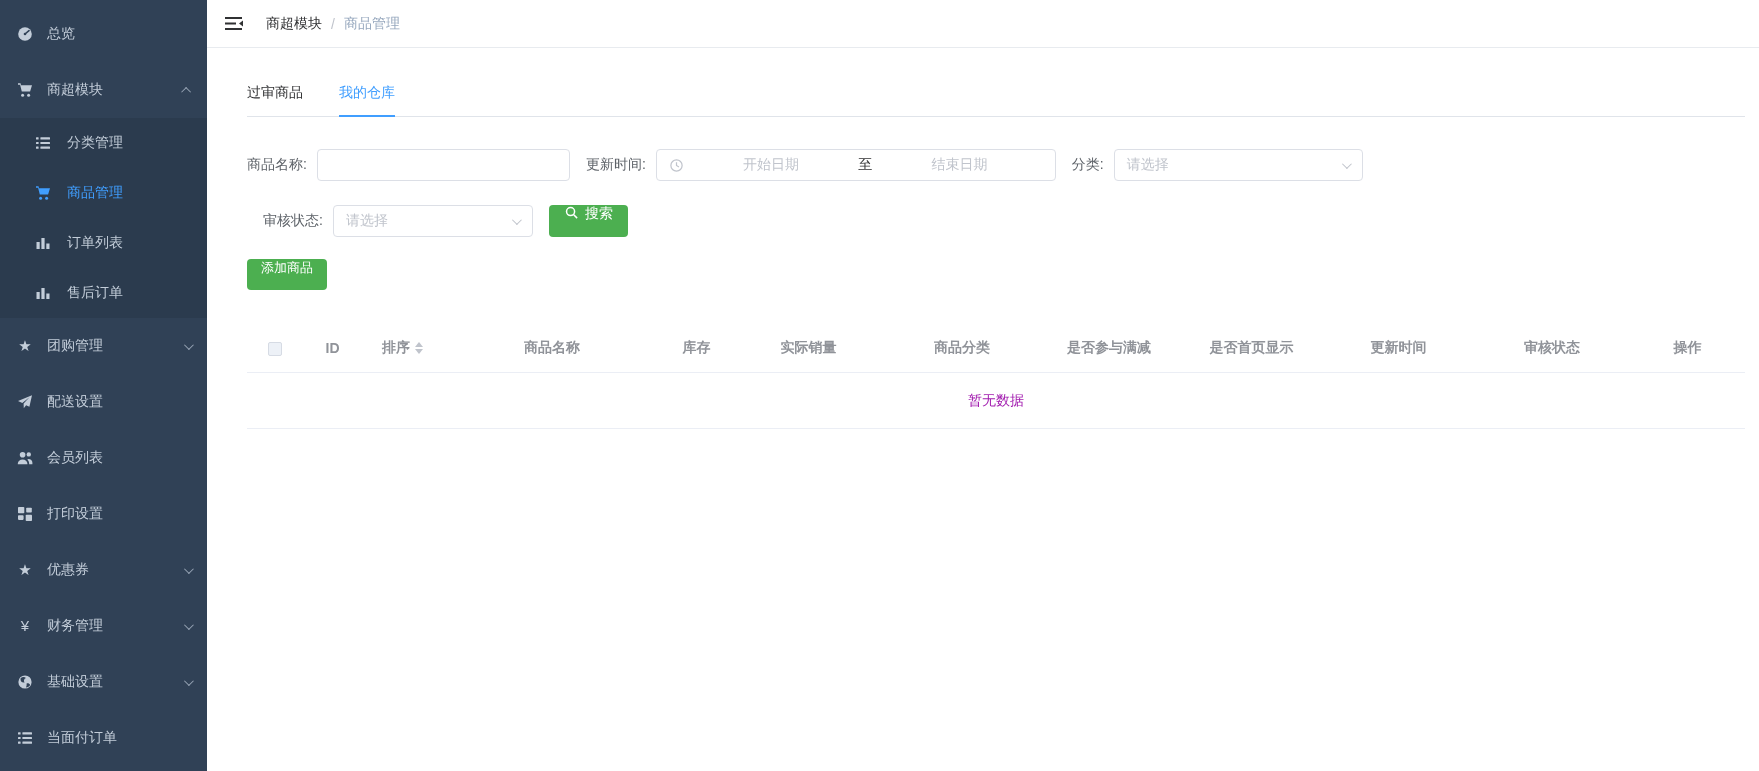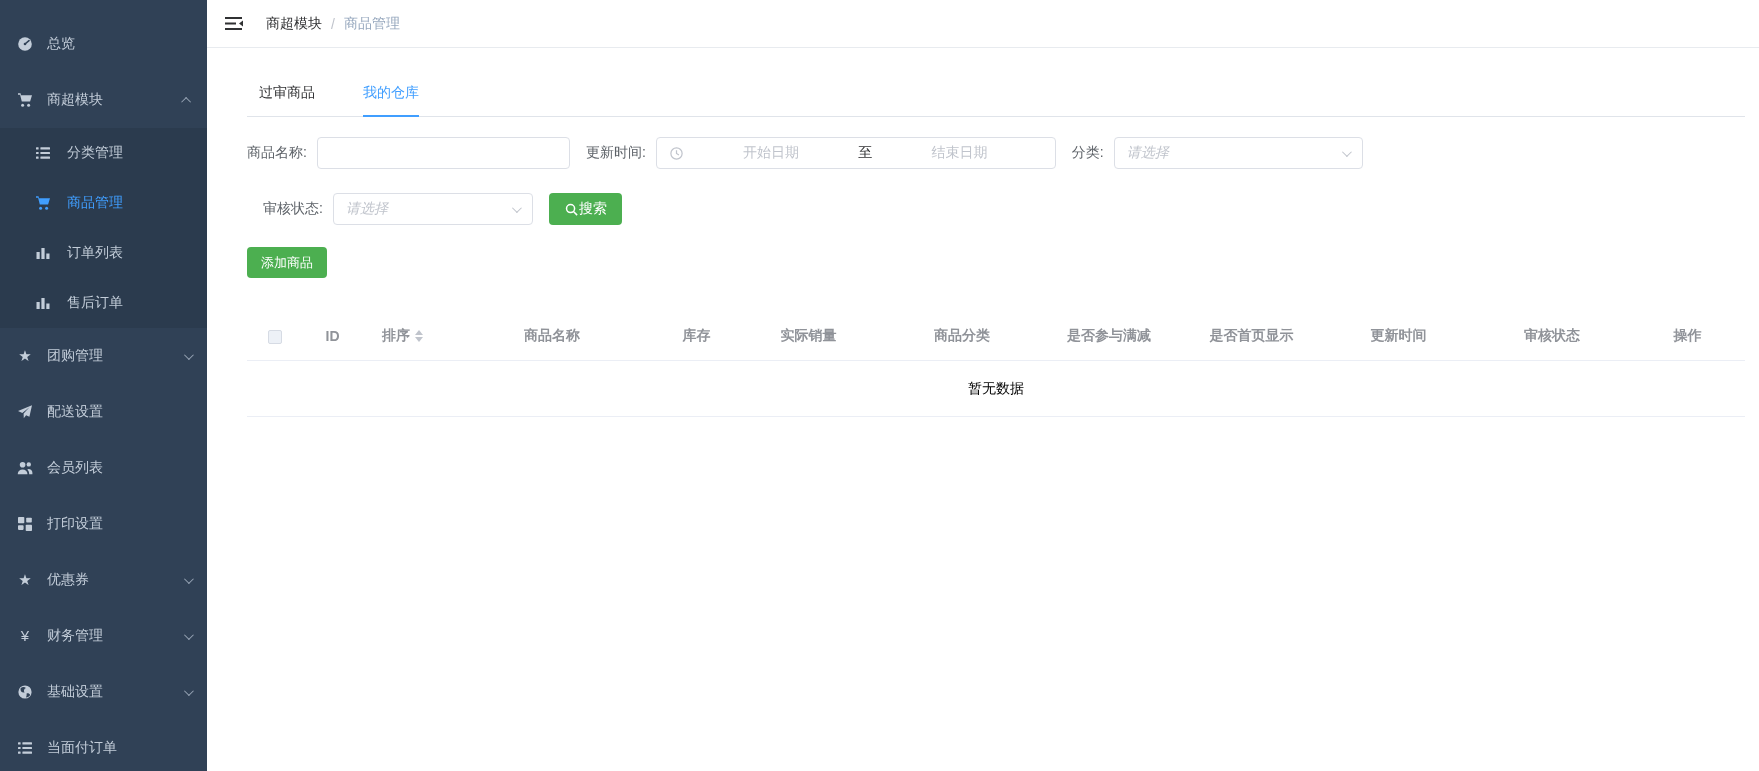--- a/index.html
+++ b/index.html
@@ -6,21 +6,21 @@
   html,body { margin:0; padding:0; }
   body {
     width:1759px; height:771px; overflow:hidden;
     background:#fff; color:#303133;
     font-family:"Liberation Sans","DejaVu Sans",sans-serif;
     font-size:14px;
   }
   .app { display:flex; width:100%; height:100%; }
 
   
-  .sidebar { width:207px; flex-shrink:0; background:#304156; color:#c3cdd9; padding-top:16px; }
+  .sidebar { width:207px; flex-shrink:0; background:#304156; color:#c3cdd9; padding-top:6px; }
   .s-item { height:56px; display:flex; align-items:center; padding:0 16px 0 17px; cursor:pointer; white-space:nowrap; }
   .s-item .icon { width:16px; height:16px; margin-right:14px; display:inline-flex; align-items:center; justify-content:center; flex-shrink:0; font-size:15px; line-height:16px; }
   .s-item .lbl { flex:1; }
   .submenu { background:#2b3b4e; }
   .submenu .s-item { height:50px; padding-left:35px; }
   .submenu .s-item .icon { margin-right:16px; }
   .s-item.active { color:#409eff; }
   .chev { width:7px; height:7px; border-right:1.5px solid #95a2b3; border-bottom:1.5px solid #95a2b3; display:inline-block; }
   .chev.down { transform:rotate(45deg) translateY(-2px); }
   .chev.up   { transform:rotate(-135deg) translateY(-2px); }
@@ -32,50 +32,50 @@
   .fold { width:20px; height:17px; margin-right:22px; cursor:pointer; display:inline-flex; }
   .breadcrumb { display:flex; align-items:center; gap:9px; }
   .bc-sep { color:#c0c4cc; }
   .bc-first { color:#303133; cursor:pointer; }
   .bc-last { color:#97a8be; }
 
   .content { padding:0 14px 0 40px; }
 
   
   .tabs { display:flex; gap:36px; border-bottom:1px solid #e0e4ea; margin-top:28px; }
-  .tab { padding:8px 0 14px; cursor:pointer; position:relative;margin-left:12px; }
+  .tab { padding:8px 0 14px; cursor:pointer; position:relative; }
   .tab.active { color:#409eff; }
   .tab.active::after { content:""; position:absolute; left:0; right:0; bottom:-1px; height:2px; background:#409eff; }
 
   
-  .filters-row { display:flex; align-items:center; margin-top:20px; }
+  .filters-row { display:flex; align-items:center; margin-top:32px; }
   .filters-row.row2 { margin-top:24px;margin-left:16px; }
   .f-label { color:#5d6268; margin-right:10px; white-space:nowrap; }
   .gap { margin-left:16px; }
   .t-input { width:253px; height:32px; border:1px solid #dcdfe6; border-radius:4px; padding:0 12px; font:inherit; color:#606266; outline:none; background:#fff; }
   .date-box { width:400px; height:32px; border:1px solid #dcdfe6; border-radius:4px; display:flex; align-items:center; padding:0 12px; background:#fff; cursor:pointer; }
   .ph { color:#c0c4cc; }
   .date-part { flex:1; text-align:center; }
   .sep-to { color:#303133; padding:0 4px; }
-  .select { position:relative; height:32px; border:1px solid #dcdfe6; border-radius:4px; display:flex; align-items:center; padding:0 30px 0 12px; background:#fff; cursor:pointer;font-style:italic; }
+  .select { position:relative; height:32px; border:1px solid #dcdfe6; border-radius:4px; display:flex; align-items:center; padding:0 30px 0 12px; background:#fff; cursor:pointer; }
   .select.w249 { width:249px; }
   .select.w200 { width:200px; }
   .select .chev { position:absolute; right:13px; top:12px; border-color:#c0c4cc; }
-  .btn-green { background:#4caf50; color:#fff; border:none; border-radius:4px; height:32px; padding:0 15px; font:inherit; display:inline-flex; align-items:center; cursor:pointer; }
+  .btn-green { background:#4caf50; color:#fff; border:none; border-radius:4px; height:32px; padding:0 15px; font:inherit; display:inline-flex; align-items:flex-start; gap:6px; cursor:pointer; }
   .btn-add { margin-top:22px; height:31px; font-size:13px; padding:0 14px; }
 
   
   table { border-collapse:collapse; width:100%; margin-top:34px; table-layout:fixed; }
   th { font-weight:bold; color:#909399; text-align:center; padding:14px 10px; border-bottom:1px solid #ebeef5; white-space:nowrap; overflow:hidden; }
   .checkbox { width:14px; height:14px; border:1px solid #d6dbe4; background:#edf1f7; border-radius:2px; display:inline-block; cursor:pointer; vertical-align:middle; }
   .carets { display:inline-flex; flex-direction:column; margin-left:5px; vertical-align:middle; cursor:pointer; }
   .carets i { display:block; width:0; height:0; border:4px solid transparent; }
   .carets .up { border-bottom:5px solid #c0c4cc; margin-bottom:2px; }
   .carets .dn { border-top:5px solid #c0c4cc; }
-  .empty-cell { height:56px; text-align:center; color:#000000; border-bottom:1px solid #ebeef5; }
+  .empty-cell { height:56px; text-align:center; color:#a21caf; border-bottom:1px solid #ebeef5; }
 </style>
 </head>
 <body>
 
 <div class="app">
 
   <aside class="sidebar">
 
     <div class="s-item">
       <span class="icon">

